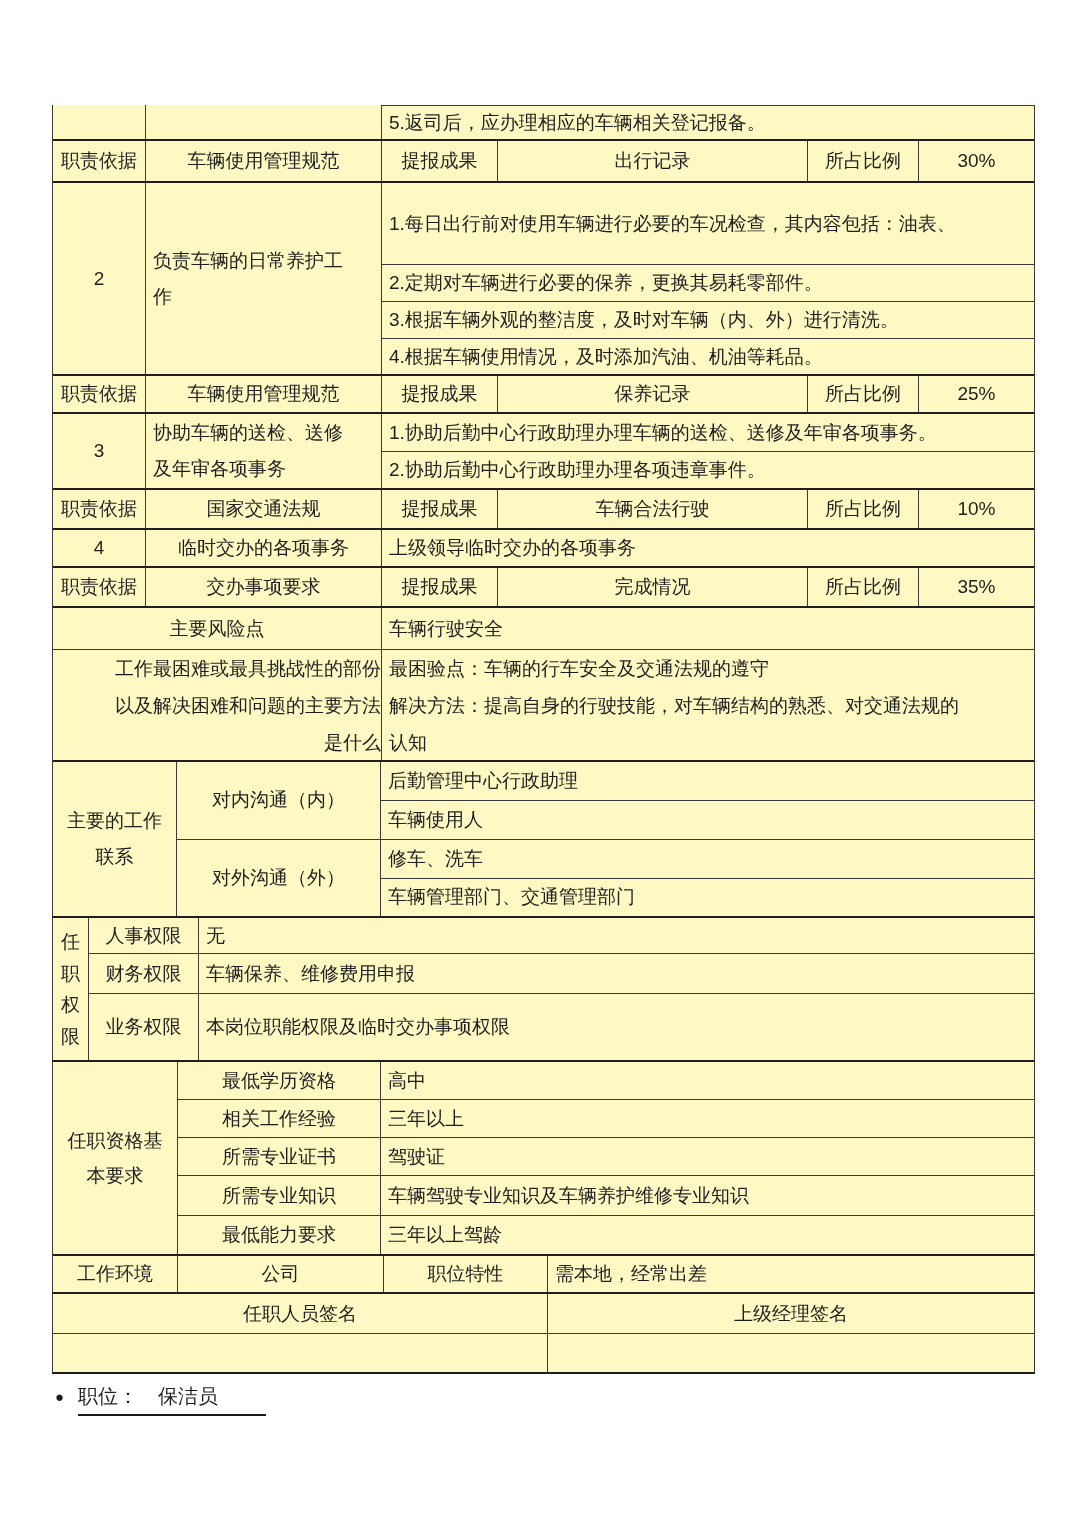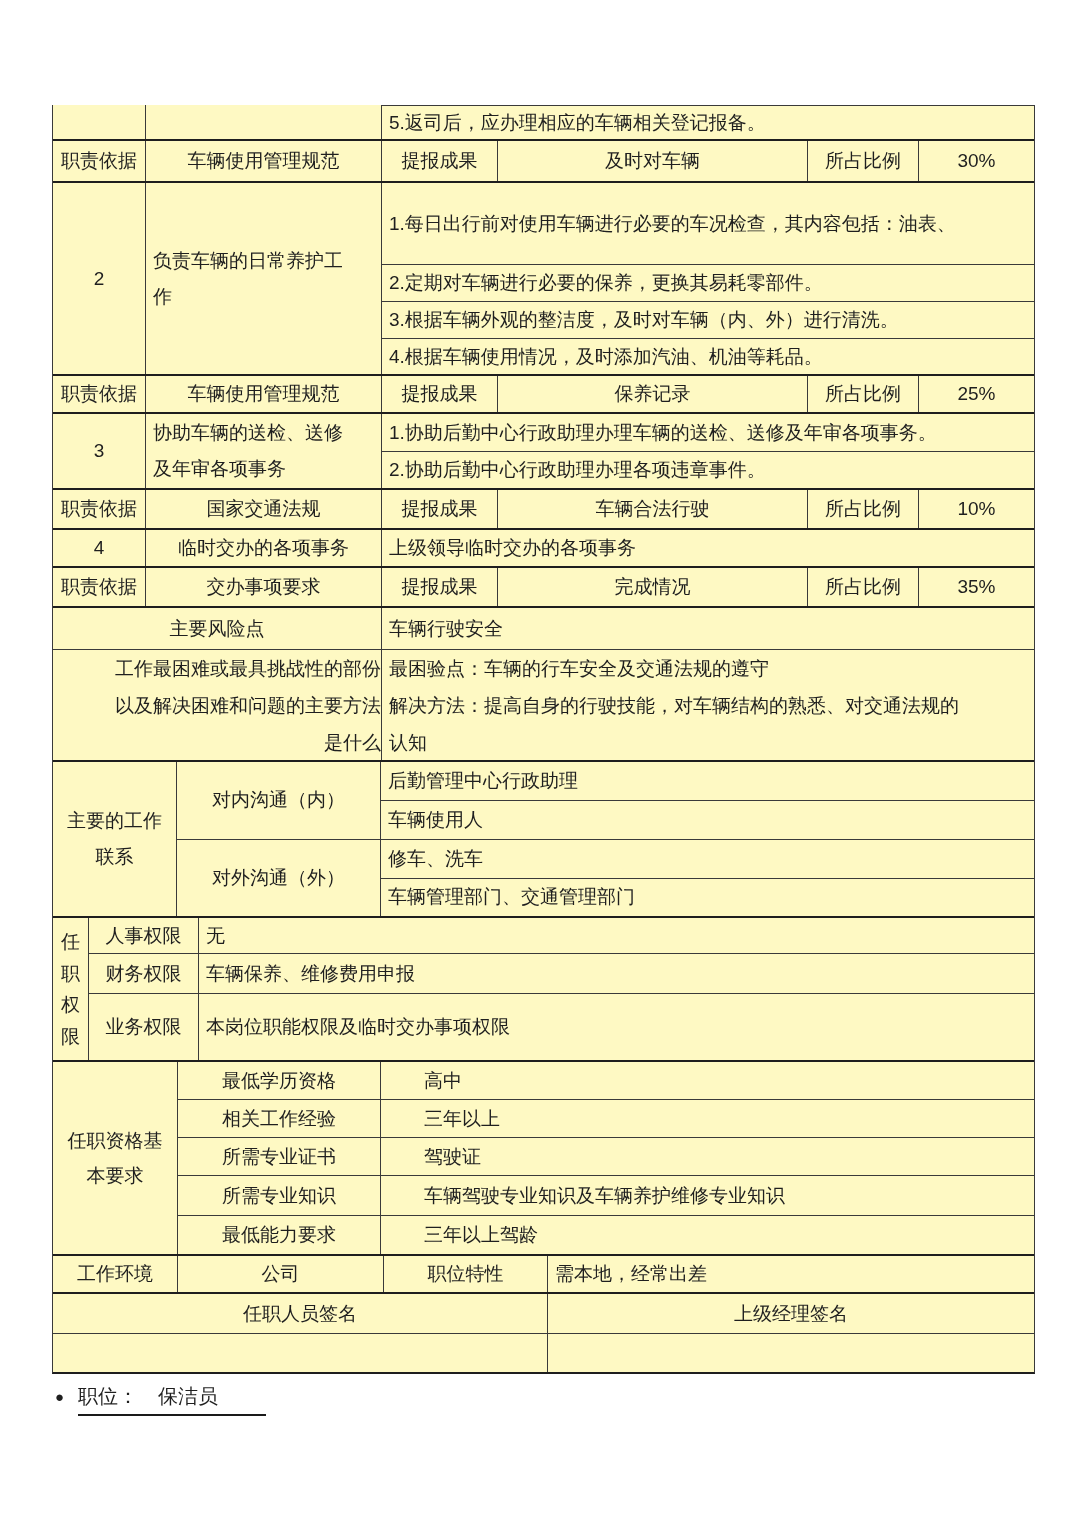--- a/index.html
+++ b/index.html
@@ -61,21 +61,21 @@
   .mid-item{height:37px;}
   .g3-item{height:38px;}
   .line37{line-height:37px;}
   .title-wrap{width:206px;line-height:36px;}
   .contact-group{display:flex;flex:1;border-bottom:1px solid var(--bl);}
   .contact-group.grow{border-bottom:none;}
   .vlabel{flex-direction:column;justify-content:space-around;align-items:center;padding:8px 0;line-height:1;}
   .arow{display:flex;border-bottom:1px solid var(--bl);}
   .arow.grow{flex:1;border-bottom:none;}
   .ah1{height:36px;}.ah2{height:40px;}
-  .qrow{display:flex;border-bottom:1px solid var(--bl);height:38px;gap:36px;}
+  .qrow{display:flex;border-bottom:1px solid var(--bl);height:38px;}
   .qrow.h40{height:40px;}
   .qrow.grow{flex:1;border-bottom:none;height:auto;}
   .label-wrap{width:112px;line-height:35px;text-align:center;}
   .contact-label-wrap{width:104px;line-height:36px;text-align:center;}
   .bullet-line{
     position:absolute;left:55px;top:1383px;
     display:flex;align-items:flex-start;font-size:20px;
   }
   .bullet-dot{font-size:15px;margin-right:14px;line-height:28px;}
   .underlined{border-bottom:2px solid #1a1a1a;padding-bottom:4px;padding-right:48px;display:inline-block;}
@@ -89,21 +89,21 @@
   <div class="band thick h-partial">
     <div class="c w1"></div>
     <div class="c w2"></div>
     <div class="c last left topline">5.返司后，应办理相应的车辆相关登记报备。</div>
   </div>
 
   <div class="band thick h-basis1">
     <div class="c w1 center">职责依据</div>
     <div class="c w2 center">车辆使用管理规范</div>
     <div class="c w3 center">提报成果</div>
-    <div class="c w4 center">及时对车辆</div>
+    <div class="c w4 center">出行记录</div>
     <div class="c w5 center">所占比例</div>
     <div class="c last center">30%</div>
   </div>
 
   <div class="band thick h-group2">
     <div class="c w1 center">2</div>
     <div class="c w2 left">
       <div class="title-wrap">负责车辆的日常养护工作</div>
     </div>
     <div class="stack">

